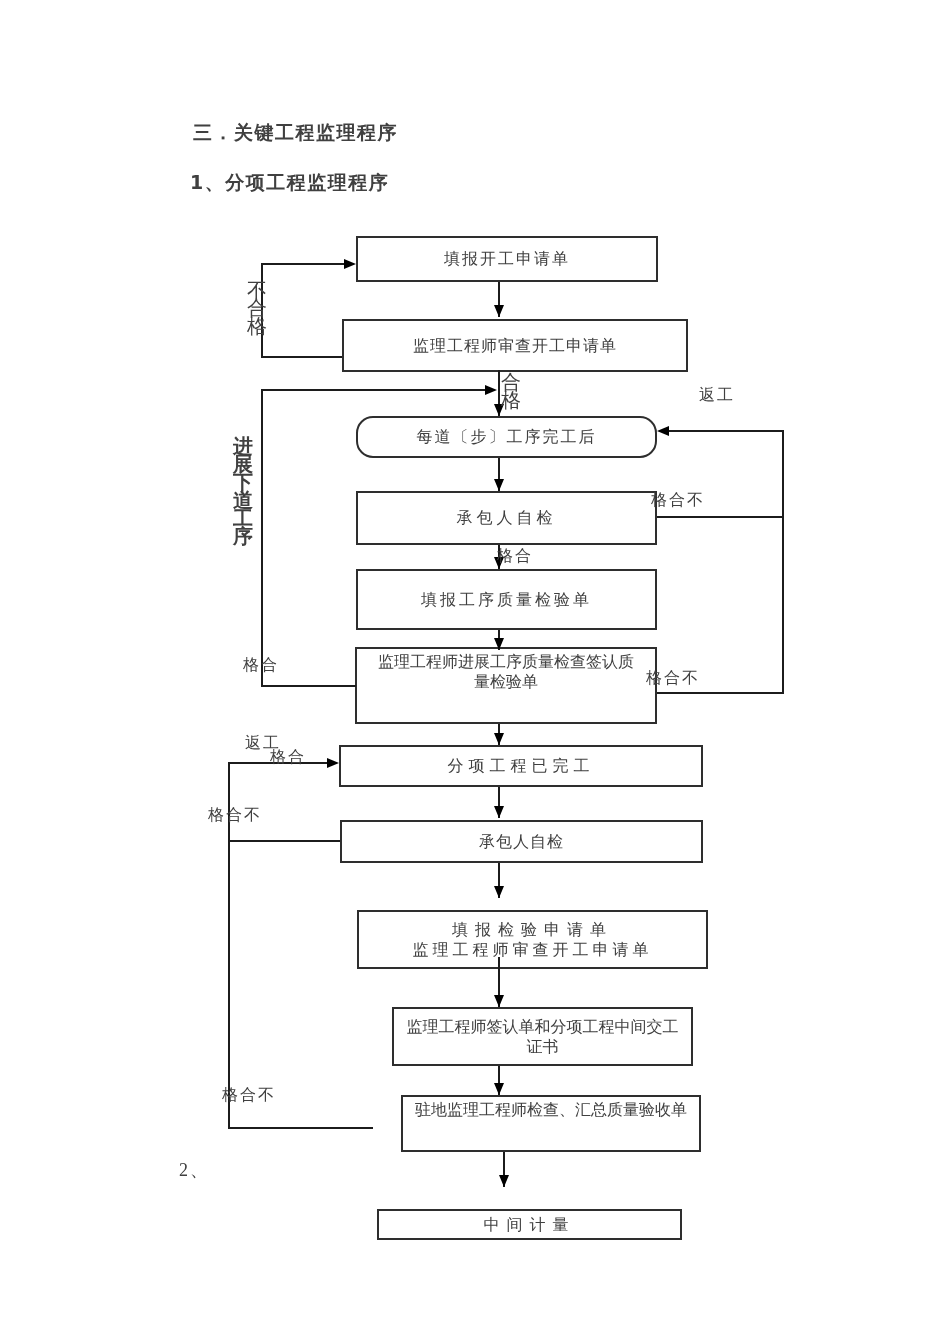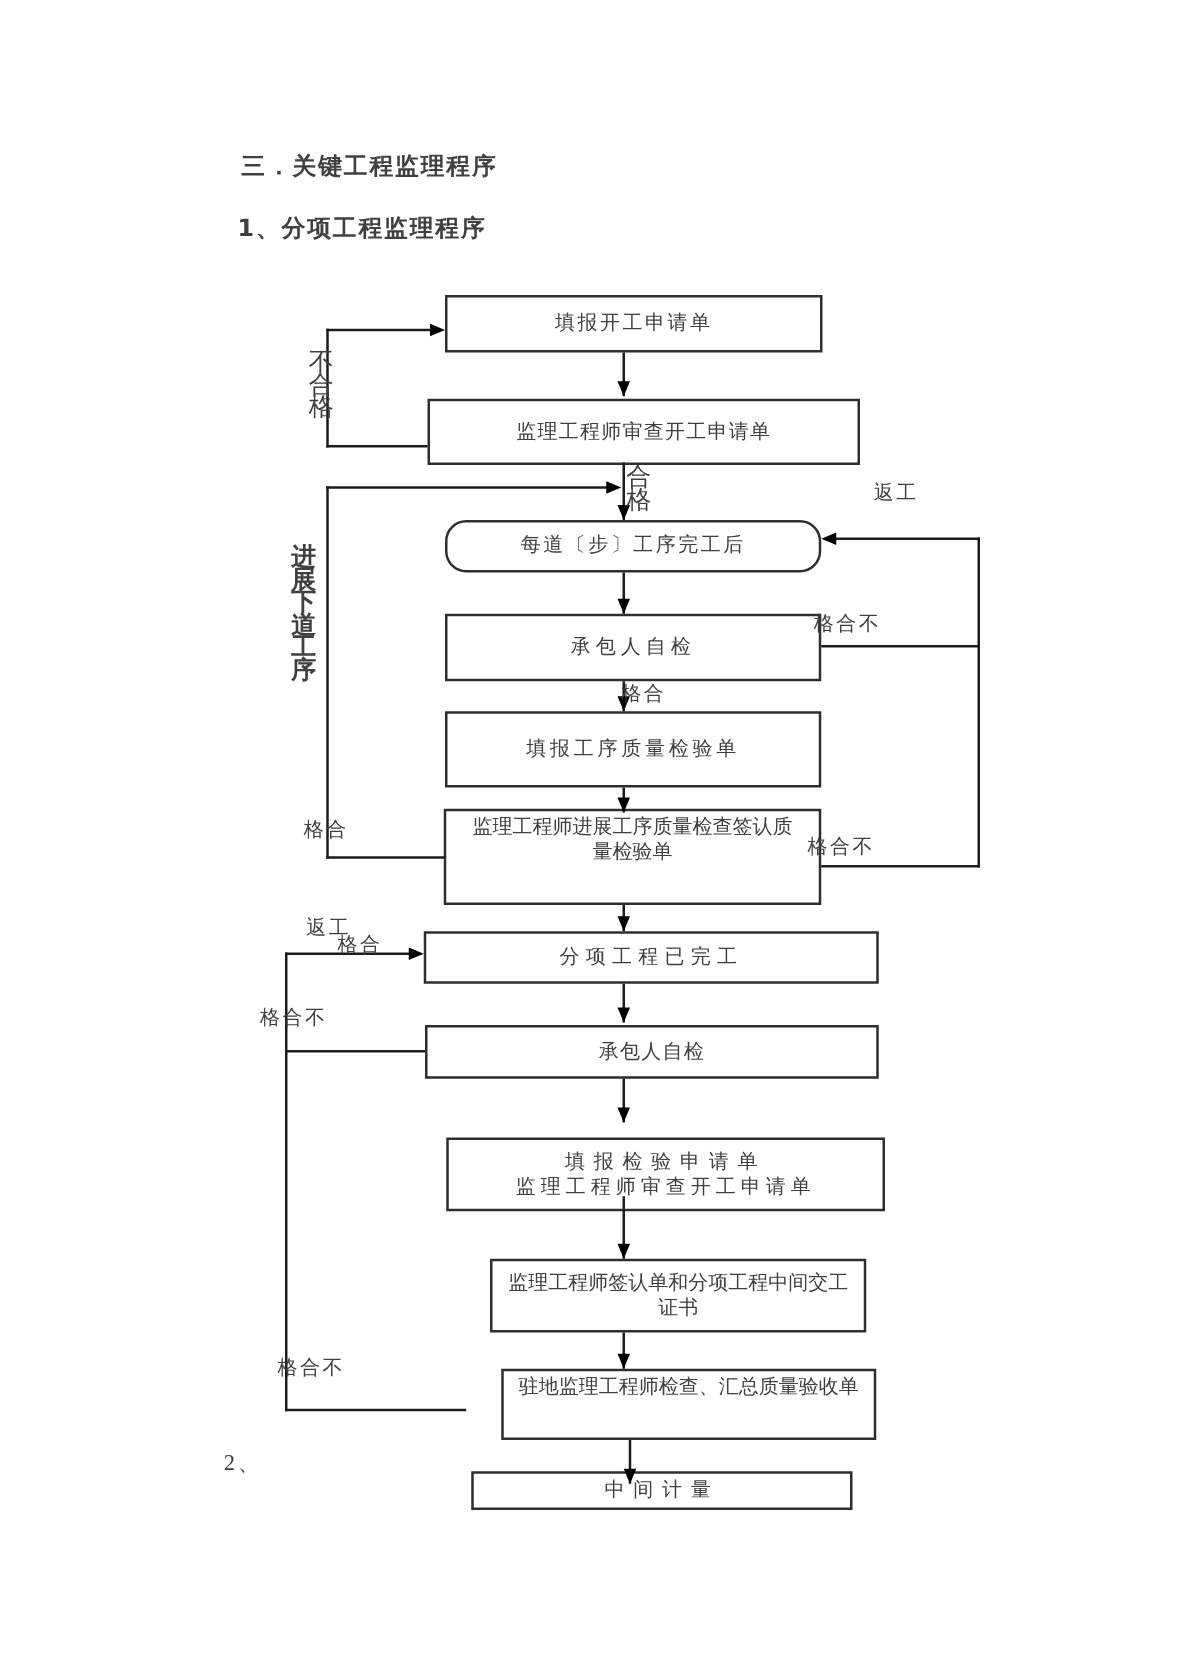--- a/index.html
+++ b/index.html
@@ -80,21 +80,21 @@
 
   <div class="box" style="left:392px; top:1007px; width:301px; height:59px; letter-spacing:0;">
     <span>监理工程师签认单和分项工程中间交工</span>
     <span>证书</span>
   </div>
 
   <div class="box top" style="left:373px; top:1095px; width:300px; height:57px; letter-spacing:0;margin-left:28px;">
     <span>驻地监理工程师检查、汇总质量验收单</span>
   </div>
 
-  <div class="box" style="left:377px; top:1177px; width:305px; height:31px; letter-spacing:7px;justify-content:center;">
+  <div class="box" style="left:377px; top:1209px; width:305px; height:31px; letter-spacing:7px;justify-content:center;">
     <span>中间计量</span>
   </div>
 
   <div class="vline" style="left:498px; top:282px; height:35px;"></div>
   <div class="arr down" style="left:494px; top:305px;"></div>
 
   <div class="vline" style="left:498px; top:370px; height:46px;"></div>
   <div class="arr down" style="left:494px; top:404px;"></div>
 
   <div class="vline" style="left:498px; top:458px; height:33px;"></div>

